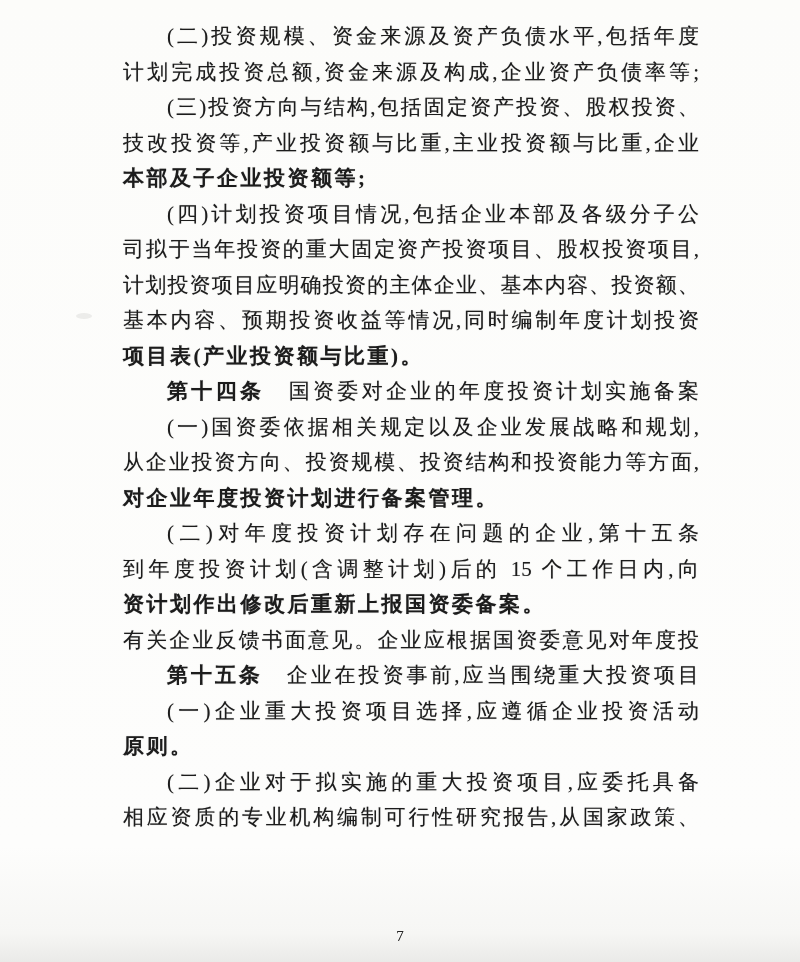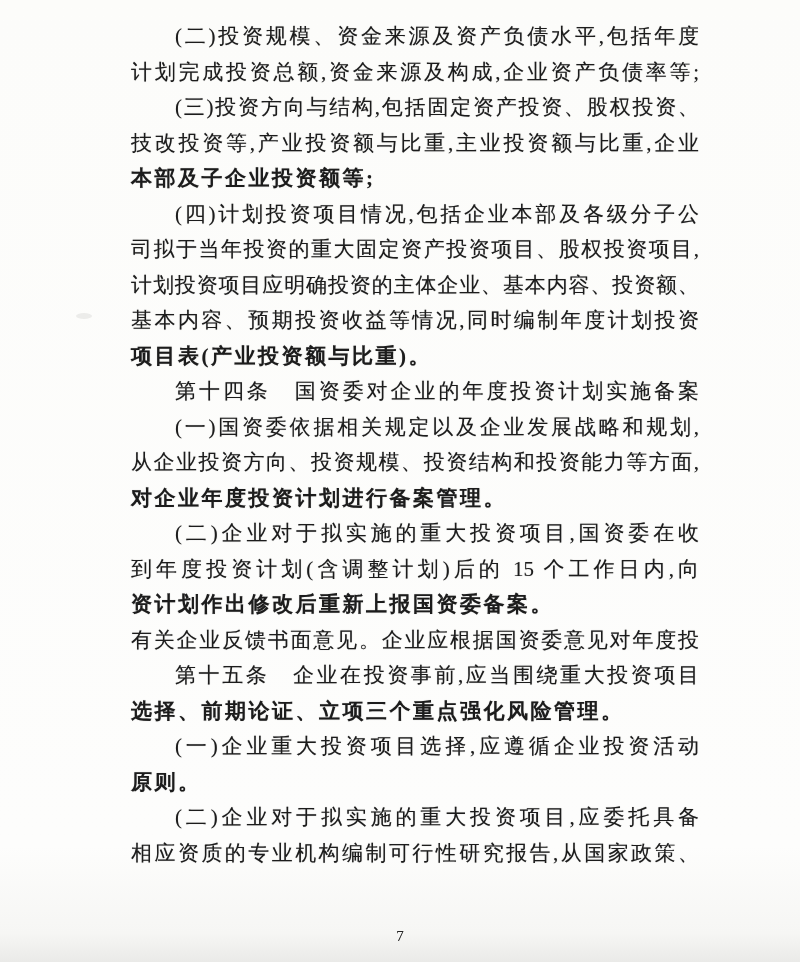--- a/index.html
+++ b/index.html
@@ -26,34 +26,33 @@
     width: 576px;
     color: #1c1c1c;
     font-size: 21px;
     line-height: 35.5px;
   }
   .line {
     text-align: justify;
     text-justify: inter-character;
     text-shadow: 0 0 0.8px rgba(35, 35, 35, 0.45);
     white-space: pre-wrap;
-    margin-left: 8px;
   }
   .line.j {
     text-align-last: justify;
   }
   .line:not(.j) {
     letter-spacing: 2.5px;
     font-weight: bold;
   }
   .line.indent {
     padding-left: 44px;
   }
   .b {
-    font-weight: normal;
+    font-weight: bold;
   }
   .pagenum {
     position: absolute;
     left: 0;
     top: 928px;
     width: 800px;
     text-align: center;
     font-size: 15px;
     color: #242424;
     text-shadow: 0 0 0.6px rgba(35, 35, 35, 0.4);
@@ -80,26 +79,25 @@
       <div class="line"><span>本部及子企业投资额等;</span></div>
       <div class="line indent j"><span>(四)计划投资项目情况,包括企业本部及各级分子公</span></div>
       <div class="line j"><span>司拟于当年投资的重大固定资产投资项目、股权投资项目,</span></div>
       <div class="line j"><span>计划投资项目应明确投资的主体企业、基本内容、投资额、</span></div>
       <div class="line j"><span>基本内容、预期投资收益等情况,同时编制年度计划投资</span></div>
       <div class="line"><span>项目表(产业投资额与比重)。</span></div>
       <div class="line indent j"><span class="b">第十四条</span><span>　国资委对企业的年度投资计划实施备案</span></div>
       <div class="line indent j"><span>(一)国资委依据相关规定以及企业发展战略和规划,</span></div>
       <div class="line j"><span>从企业投资方向、投资规模、投资结构和投资能力等方面,</span></div>
       <div class="line"><span>对企业年度投资计划进行备案管理。</span></div>
-      <div class="line indent j"><span>(二)企业对于拟实施的重大投资项目,国资委在收</span></div>
+      <div class="line indent j"><span>(二)对年度投资计划存在问题的企业,第十五条</span></div>
       <div class="line j"><span>到年度投资计划(含调整计划)后的 15 个工作日内,向</span></div>
       <div class="line"><span>资计划作出修改后重新上报国资委备案。</span></div>
       <div class="line j"><span>有关企业反馈书面意见。企业应根据国资委意见对年度投</span></div>
       <div class="line indent j"><span class="b">第十五条</span><span>　企业在投资事前,应当围绕重大投资项目</span></div>
-      <div class="line"><span>选择、前期论证、立项三个重点强化风险管理。</span></div>
       <div class="line indent j"><span>(一)企业重大投资项目选择,应遵循企业投资活动</span></div>
       <div class="line"><span>原则。</span></div>
       <div class="line indent j"><span>(二)企业对于拟实施的重大投资项目,应委托具备</span></div>
       <div class="line j"><span>相应资质的专业机构编制可行性研究报告,从国家政策、</span></div>
     </div>
   <div class="smudge"></div>
   <div class="pagenum">7</div>
 </div>
 
 </body></html>

